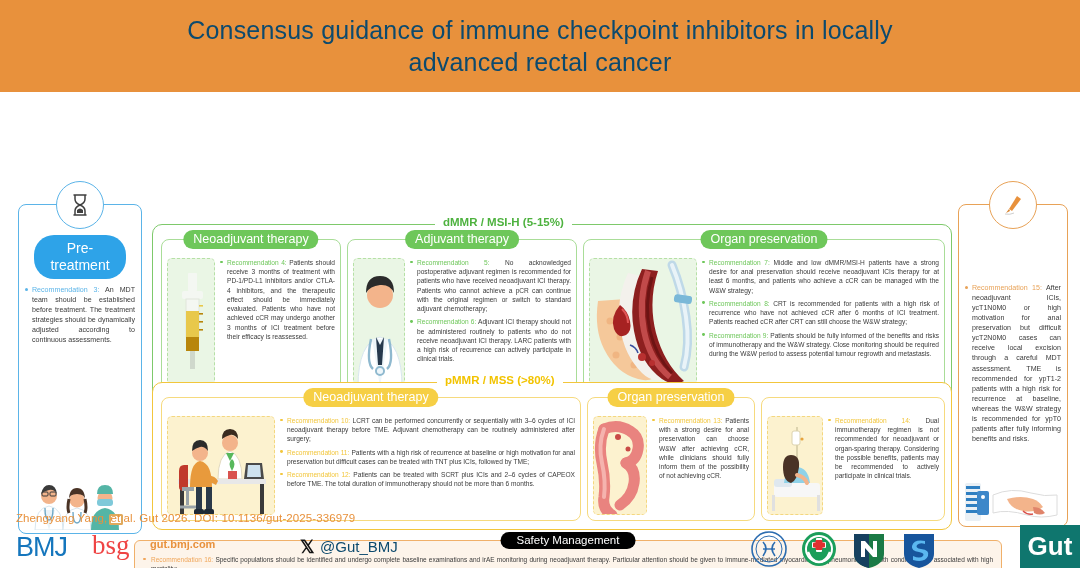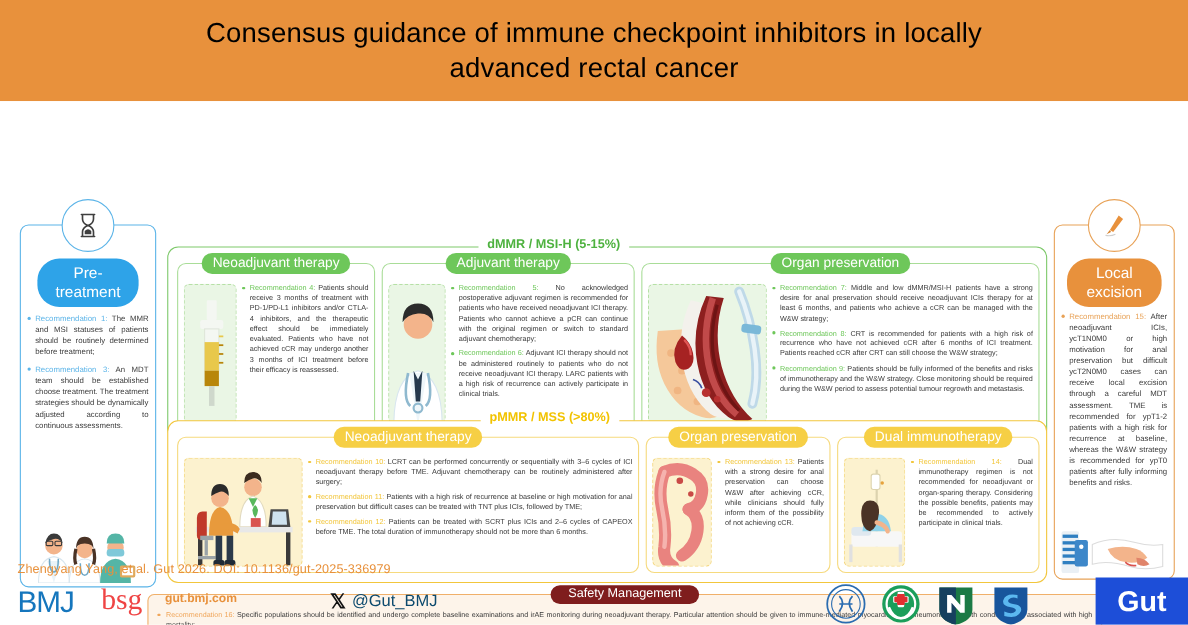--- a/index.html
+++ b/index.html
@@ -11,21 +11,21 @@
     position: relative;
   }
 
   
   .header {
     width: 1080px; height: 92px;
     background: #e8913c;
     display: flex; align-items: center; justify-content: center;
   }
   .header-title {
-    color: #000000;
+    color: #0c4a6e;
     font-size: 25px;
     font-weight: 400;
     line-height: 1.28;
     text-align: center;
     letter-spacing: .2px;
     max-width: 720px;
   }
 
   
   .canvas { position: relative; width: 1080px; height: 476px; background:#fff; }
@@ -156,21 +156,21 @@
   #sub-org-p  { left: 434px; top: 14px; width: 168px; height: 124px; }
   #sub-dual-p { left: 608px; top: 14px; width: 184px; height: 124px; }
 
   
   .safety {
     position: absolute; left: 134px; top: 448px; width: 868px; height: 62px;
     border: 1.3px solid #f0b06a; border-radius: 6px; background: #fdf4ea;
   }
   .safety-title {
     position: absolute; left: 50%; transform: translateX(-50%); top: -9px;
-    background: #7f1d1d; color: #fff; font-size: 11.5px;
+    background: #000000; color: #fff; font-size: 11.5px;
     border-radius: 11px; padding: 2px 16px 3px; white-space: nowrap;
   }
   .safety-body { position:absolute; top: 14px; left: 8px; right: 8px; }
   .rec3 {
     font-size: 6.5px; line-height: 1.42; color:#3a3a3a; text-align: justify;
     margin-bottom: 3px; position: relative; padding-left: 8px;
   }
   .rec3::before {
     content:""; position:absolute; left:0; top:2.5px;
     width:2.8px; height:2.8px; border-radius:50%; background:#f0a65a;
@@ -187,22 +187,22 @@
   .bmj { position:absolute; left: 16px; top: 4px; font-size: 27px; font-weight: normal; color:#1576bd; letter-spacing:-1px; font-family:"Liberation Sans", sans-serif; }
   .bsg { position:absolute; left: 92px; top: 2px; font-size: 27px; color:#ef4444; font-family:"Liberation Serif", serif; }
   .url { position:absolute; left: 150px; top: 10px; font-size: 11px; font-weight: bold; color:#e8913c; }
   .xlogo { position:absolute; left: 300px; top: 8px; font-size: 18px; font-weight: bold; color:#111; }
   .xhandle { position:absolute; left: 320px; top: 10px; font-size: 15px; font-weight:normal; color:#0c4a6e; }
 
   .logos { position:absolute; left: 750px; top: 2px; display:flex; gap:12px; align-items:center; }
   .logo-badge { width: 38px; height: 38px; }
 
   .gut-box {
-    position:absolute; right: 0; top: -3px; width: 84px; height: 43px;
-    background:#1d4ed8; display:flex; align-items:center; justify-content:center;
+    position:absolute; right: 0; top: -3px; width: 60px; height: 43px;
+    background:#0f766e; display:flex; align-items:center; justify-content:center;
   }
   .gut-box span { color:#fff; font-size: 26px; font-weight: bold; }
 </style>
 </head>
 <body>
 
 <div class="header">
   <div class="header-title">Consensus guidance of immune checkpoint inhibitors in locally advanced rectal cancer</div>
 </div>
 
@@ -211,26 +211,22 @@
   <div class="side-panel pre">
     <div class="side-icon">
       <svg width="22" height="24" viewBox="0 0 22 24">
         <path d="M5 2 h12 M5 22 h12 M6 2 v4 q0 4 5 6 q-5 2 -5 6 v4 M16 2 v4 q0 4 -5 6 q5 2 5 6 v4" fill="none" stroke="#3f3f3f" stroke-width="1.5" stroke-linecap="round"></path>
         <path d="M8 17 q3 -3 6 0 v3 h-6 z" fill="#3f3f3f"></path>
       </svg>
     </div>
     <div class="side-pill">Pre-treatment</div>
     <div class="side-body">
       <div class="rec">
-        <span class="lbl">Recommendation 1:</span>
-        <span>The MMR and MSI statuses of patients should be routinely determined before treatment;</span>
-      </div>
-      <div class="rec">
         <span class="lbl">Recommendation 3:</span>
-        <span>An MDT team should be established choose treatment. The treatment strategies should be dynamically adjusted according to continuous assessments.</span>
+        <span>An MDT team should be established before treatment. The treatment strategies should be dynamically adjusted according to continuous assessments.</span>
       </div>
     </div>
     <div class="side-art">
       <svg width="112" height="58" viewBox="0 0 112 58">
         <rect width="112" height="58" fill="#fff"></rect>
 
         <g>
           <path d="M12 58 q0 -22 14 -24 q14 2 14 24z" fill="#ffffff" stroke="#d8e6ef" stroke-width="1"></path>
           <path d="M20 38 l6 20 l6 -20" fill="#eaf3f8"></path>
           <circle cx="26" cy="24" r="8" fill="#f3b48b"></circle>
@@ -261,21 +257,20 @@
   </div>
 
   <div class="side-panel loc">
     <div class="side-icon">
       <svg width="24" height="24" viewBox="0 0 24 24">
         <path d="M16 3 l4 3 l-9 12 l-3 -2 z" fill="#e8913c"></path>
         <path d="M8 16 l-3 4 l4 -2" fill="#d8832c"></path>
         <path d="M4 21 q5 1 9 -1" stroke="#cfcfcf" stroke-width="1" fill="none"></path>
       </svg>
     </div>
-    <div class="side-pill">Local excision</div>
     <div class="side-body">
       <div class="rec">
         <span class="lbl">Recommendation 15:</span>
         <span>After neoadjuvant ICIs, ycT1N0M0 or high motivation for anal preservation but difficult ycT2N0M0 cases can receive local excision through a careful MDT assessment. TME is recommended for ypT1-2 patients with a high risk for recurrence at baseline, whereas the W&amp;W strategy is recommended for ypT0 patients after fully informing benefits and risks.</span>
       </div>
     </div>
     <div class="side-art">
       <svg width="98" height="58" viewBox="0 0 98 58">
         <rect width="98" height="58" fill="#fff"></rect>
         <rect x="2" y="18" width="16" height="38" rx="2" fill="#eaf0f5"></rect>
@@ -473,21 +468,20 @@
         <div class="text-col">
           <div class="rec2">
             <span class="lbl">Recommendation 13:</span>
             <span>Patients with a strong desire for anal preservation can choose W&amp;W after achieving cCR, while clinicians should fully inform them of the possibility of not achieving cCR.</span>
           </div>
         </div>
       </div>
     </div>
 
     <div class="sub yellow" id="sub-dual-p">
-      <div class="sub-title">Dual immunotherapy</div>
       <div class="sub-inner">
         <div class="art-box" style="width:56px;">
           <svg width="56" height="100" viewBox="0 0 56 100">
             <rect width="56" height="100" fill="#fcf2cf"></rect>
             <rect x="28" y="10" width="2" height="70" fill="#dcd3ae"></rect>
             <rect x="24" y="14" width="8" height="14" rx="2" fill="#ffffff" stroke="#dcd3ae" stroke-width="1"></rect>
             <circle cx="34" cy="22" r="1.6" fill="#e6a33c"></circle>
 
             <rect x="6" y="66" width="46" height="14" rx="3" fill="#f7f7f7"></rect>
             <rect x="6" y="62" width="18" height="8" rx="3" fill="#dfe8ef"></rect>

